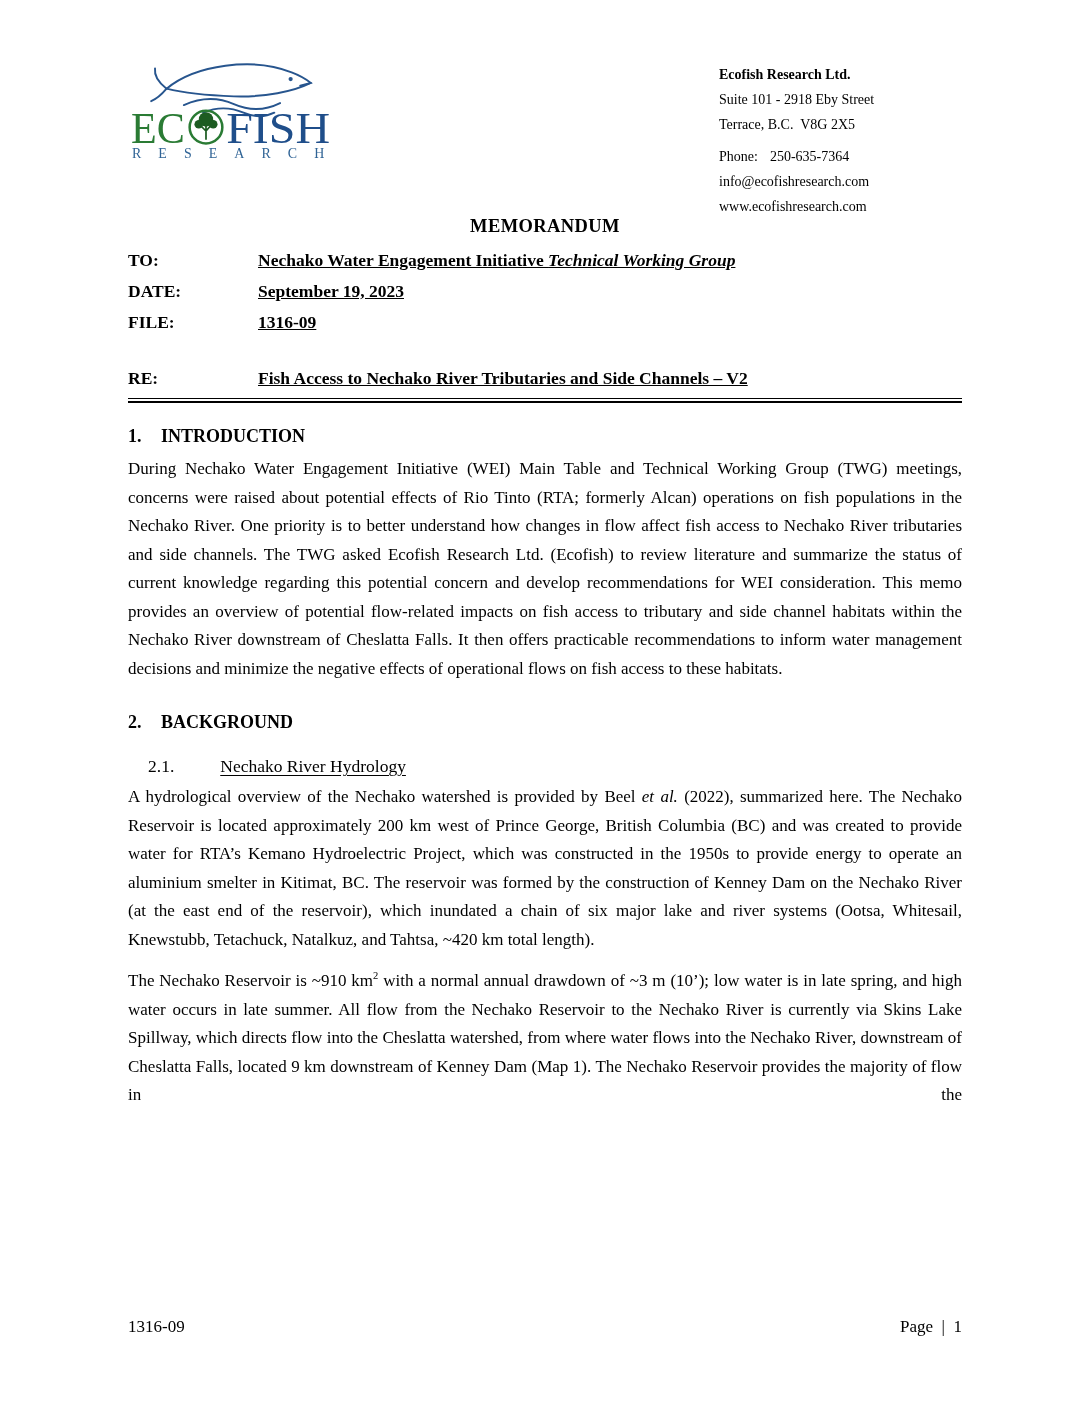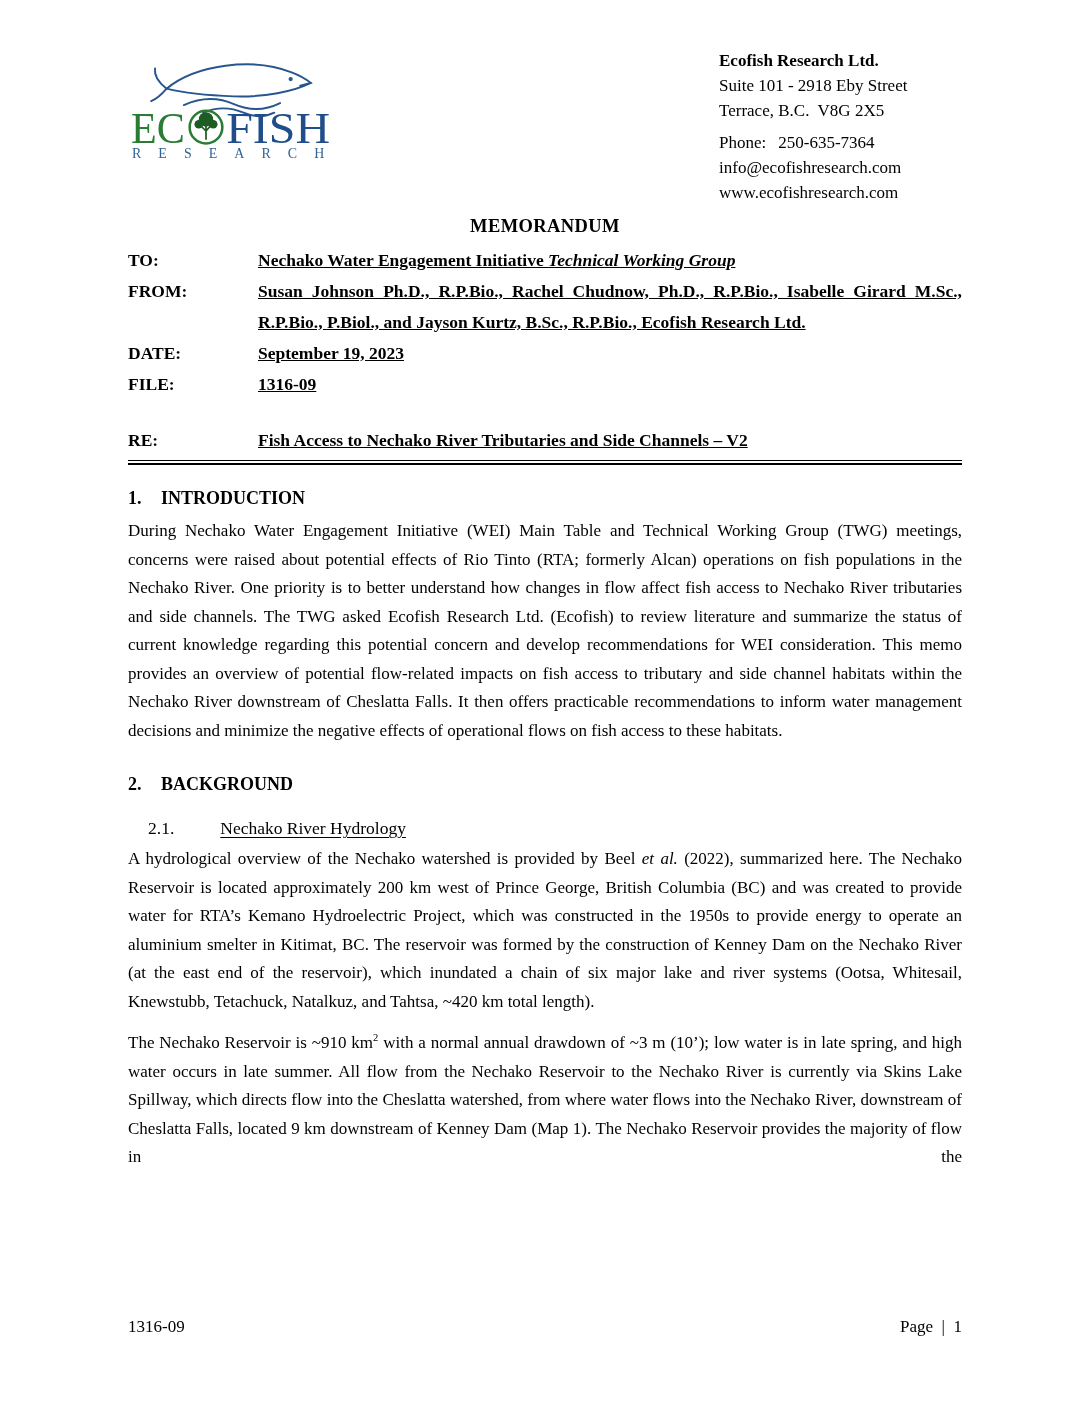--- a/index.html
+++ b/index.html
@@ -9,22 +9,22 @@
     height: 1408px;
     background: #ffffff;
     color: #000000;
     font-family: "Liberation Serif", "DejaVu Serif", serif;
     overflow: hidden;
   }
 
   
   .logo { position: absolute; left: 130px; top: 52px; width: 202px; }
   .contact {
-    position: absolute; left: 719px; top: 48px;
-    font-size: 17px; line-height: 25px;
+    position: absolute; left: 719px; top: 62px;
+    font-size: 14px; line-height: 25px;
   }
   .contact .company { font-weight: bold; }
   .contact .phone-row { margin-top: 7px; }
   .contact .phone-label { font-weight: normal; margin-right: 12px; }
 
   
   .content { position: absolute; left: 128px; top: 216px; width: 834px; }
 
   .memo-title {
     text-align: center; font-weight: bold; font-size: 18.5px;
@@ -111,24 +111,20 @@
 
   <div class="content">
 
     <div class="memo-title">MEMORANDUM</div>
 
     <div class="memo-row">
       <div class="memo-label">TO:</div>
       <div class="memo-value"><span>Nechako Water Engagement Initiative </span><span class="to-emph">Technical Working Group</span></div>
     </div>
 
-    <div class="memo-row from">
-      <div class="memo-label">FROM:</div>
-      <div class="memo-value">Susan Johnson Ph.D., R.P.Bio., Rachel Chudnow, Ph.D., R.P.Bio., Isabelle Girard M.Sc., R.P.Bio., P.Biol., and Jayson Kurtz, B.Sc., R.P.Bio., Ecofish Research Ltd.</div>
-    </div>
 
     <div class="memo-row">
       <div class="memo-label">DATE:</div>
       <div class="memo-value">September 19, 2023</div>
     </div>
 
     <div class="memo-row">
       <div class="memo-label">FILE:</div>
       <div class="memo-value">1316-09</div>
     </div>

